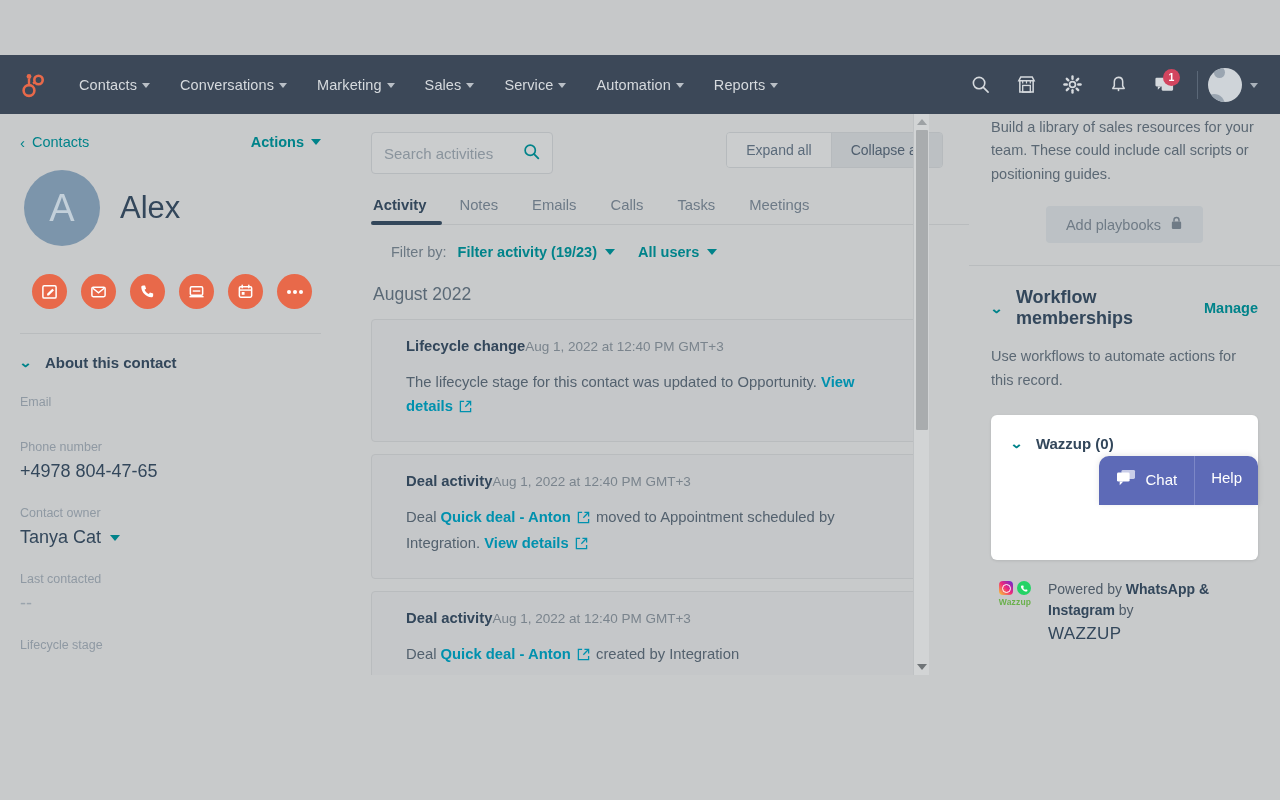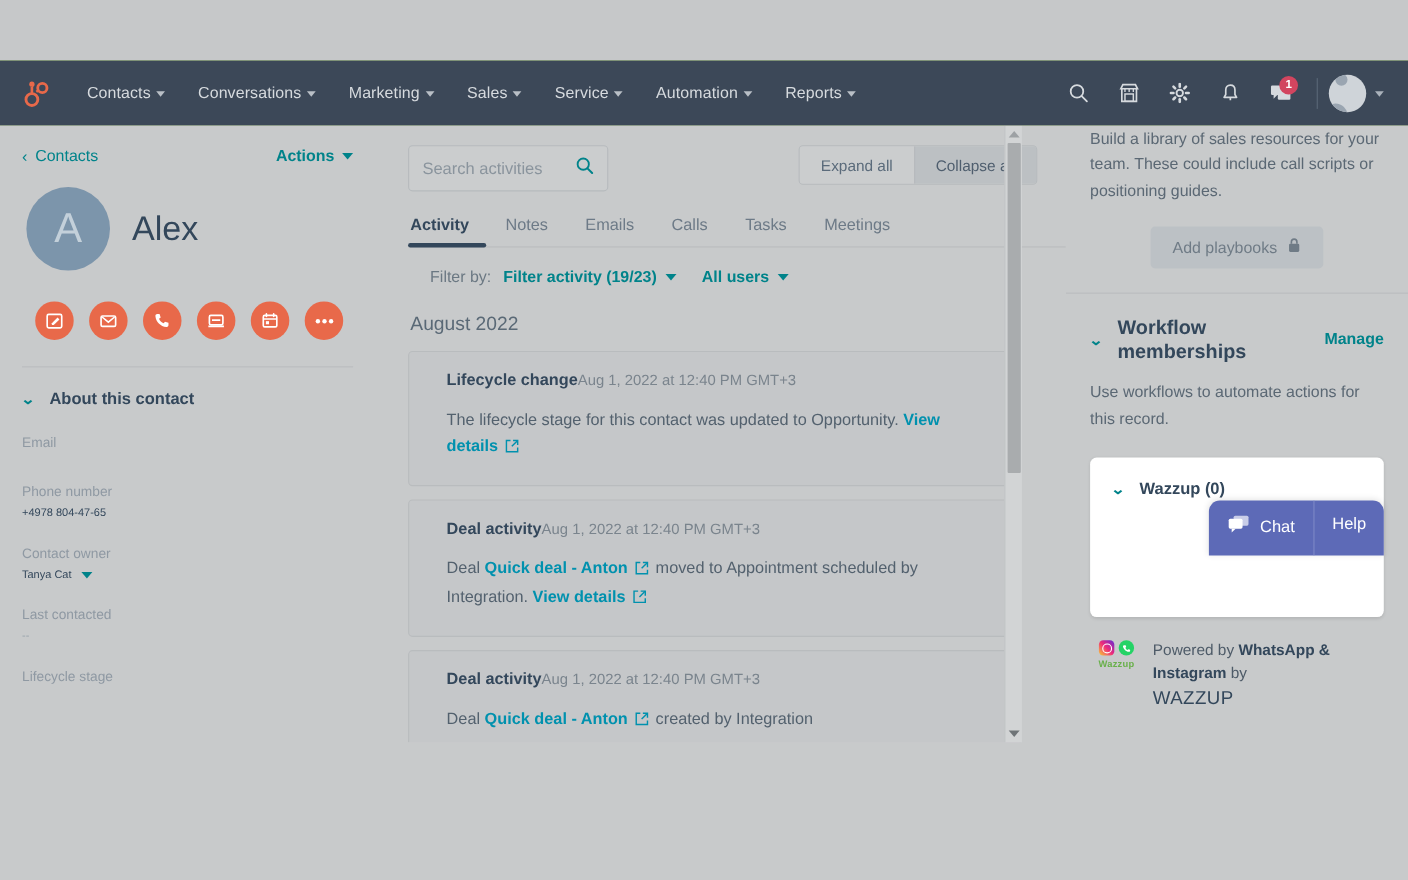--- a/index.html
+++ b/index.html
@@ -9,21 +9,21 @@
     height: 800px;
     overflow: hidden;
     font-family: "Liberation Sans", sans-serif;
     background: #c8cacb;
   }
 
   #root {
     position: relative;
     width: 1280px;
     height: 648px;
-    background: #bef264;
+    background: #f97316;
   }
 
   
   .top-strip {
     position: absolute;
     top: 0; left: 0;
     width: 1280px; height: 55px;
     background: #c6c8c9;
   }
 
@@ -231,21 +231,21 @@
   }
   .field {
     margin-top: 24px;
   }
   .field-label {
     font-size: 12.5px;
     color: #8f99a3;
     margin-bottom: 7px;
   }
   .field-value {
-    font-size: 10px;
+    font-size: 18px;
     color: #33475b;
     display: flex; align-items: center; gap: 9px;
   }
   .field-value.muted { color: #9aa4ad; }
 
   
   .scrollbar {
     position: absolute;
     top: 0;
     width: 16px;

